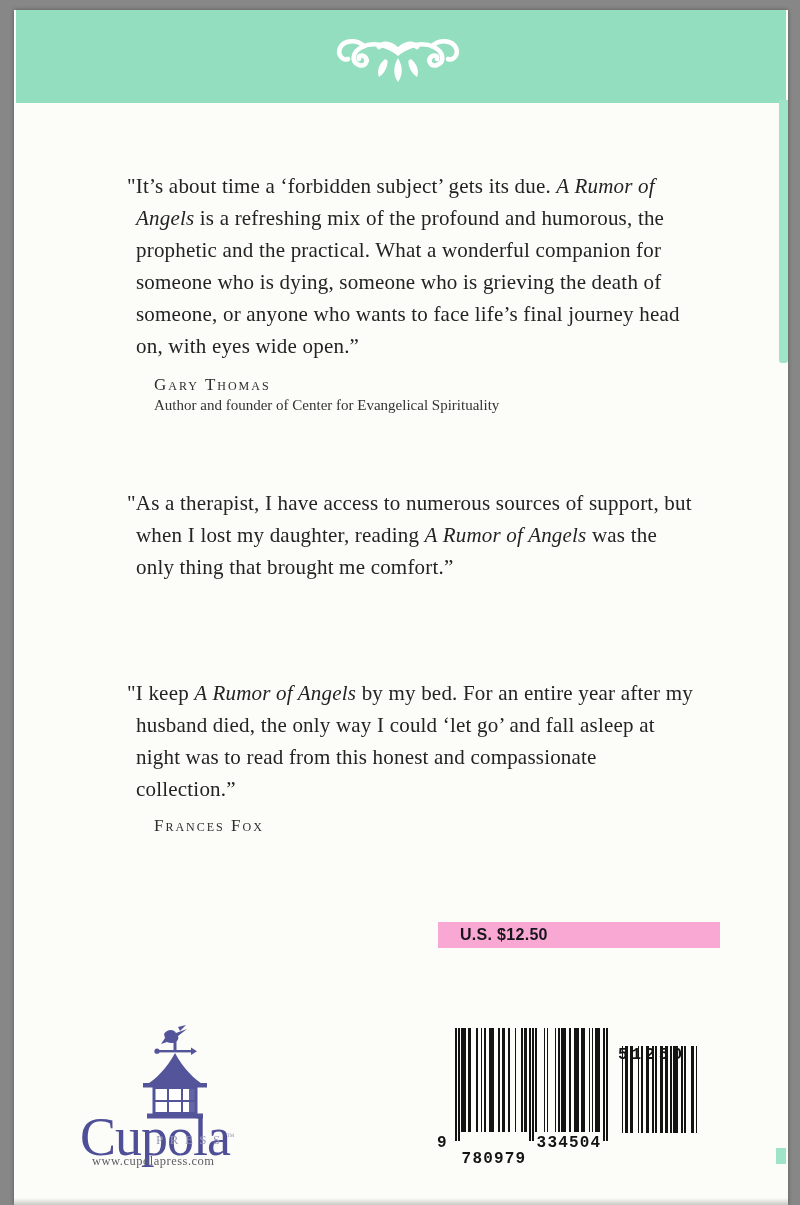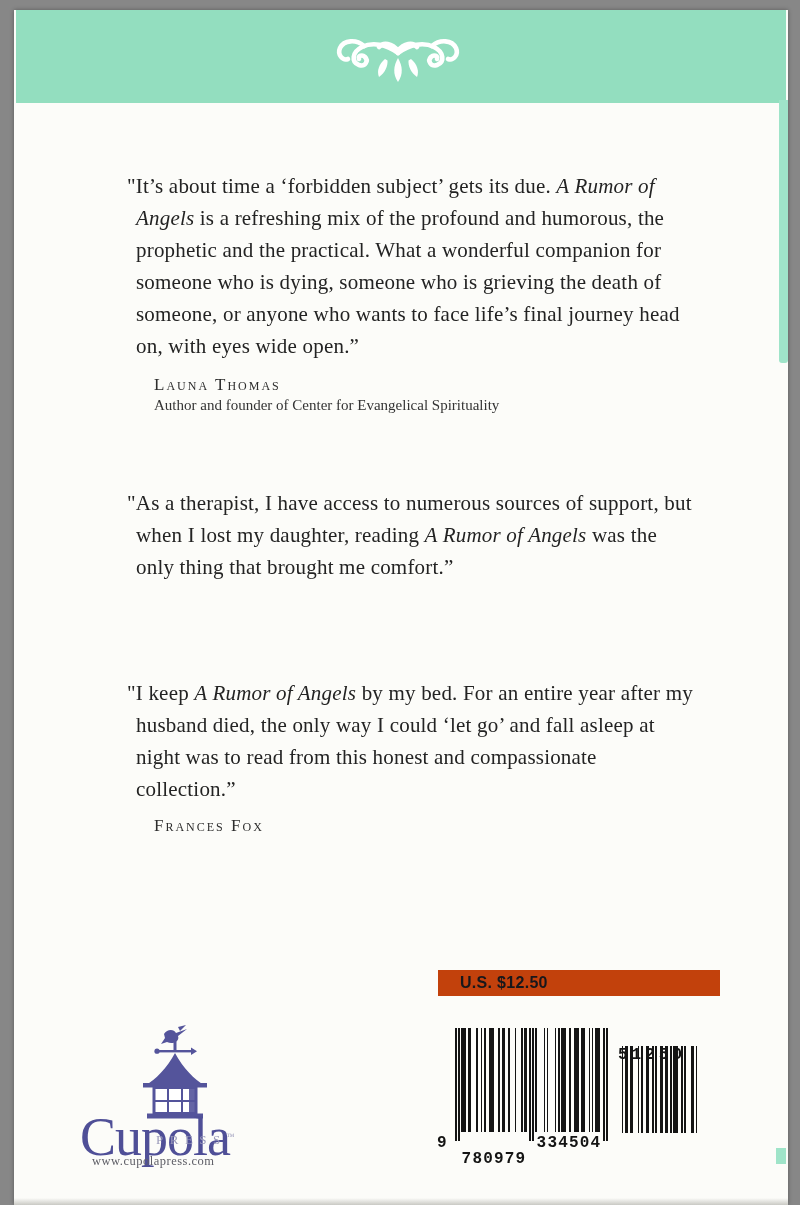--- a/index.html
+++ b/index.html
@@ -16,22 +16,22 @@
   .cover-edge{position:absolute;background:#9fe4c9;}
   
   .testimonial{position:absolute;left:113px;width:566px;color:#232323;}
   .quote{font-size:21px;line-height:32px;padding-left:9px;text-indent:-9px;
     letter-spacing:.2px;}
   .quote .it{font-style:italic;}
   .attr{margin-left:27px;margin-top:13px;}
   .attr-name{font-variant:small-caps;font-size:17px;letter-spacing:2px;color:#2d2d2d;}
   .attr-detail{font-size:15px;line-height:21px;color:#333;}
   
-  .price-band{position:absolute;left:424px;top:960px;width:282px;height:26px;
-    background:#c2410c;display:flex;align-items:center;}
+  .price-band{position:absolute;left:424px;top:912px;width:282px;height:26px;
+    background:#f9a8d4;display:flex;align-items:center;}
   .price-label{font-family:"Liberation Sans",sans-serif;font-weight:bold;
     font-size:16px;color:#17171b;padding-left:22px;letter-spacing:.3px;}
   .isbn-label{position:absolute;left:428px;top:996px;font-family:"Liberation Mono",monospace;
     font-size:19px;font-weight:bold;color:#111;letter-spacing:.5px;white-space:nowrap;}
   .barcode{position:absolute;display:flex;align-items:flex-start;}
   .barcode .mod{flex:none;width:1.62px;height:100%;}
   .barcode .bar{background:#141414;}
   .bc-digits{position:absolute;font-family:"Liberation Mono",monospace;
     font-size:16px;font-weight:bold;color:#141414;white-space:nowrap;}
   
@@ -63,21 +63,21 @@
         <path d="M70,26 C65.5,34 64.5,42 70,50 C75.5,42 74.5,34 70,26 Z"></path>
         <path d="M57,27 C51,32 48.5,39 51,45 C57,41 60,34 59.5,28.5 Z"></path>
         <path d="M83,27 C89,32 91.5,39 89,45 C83,41 80,34 80.5,28.5 Z"></path>
       </g>
     </svg>
   </div>
 
   <div class="testimonial" style="top:160px;">
     <div class="quote"><span>"It’s about time a ‘forbidden subject’ gets its due. </span><span class="it">A Rumor of Angels</span><span> is a refreshing mix of the profound and humorous, the prophetic and the practical. What a wonderful companion for someone who is dying, someone who is grieving the death of someone, or anyone who wants to face life’s final journey head on, with eyes wide open.”</span></div>
     <div class="attr">
-      <div class="attr-name">Launa Thomas</div>
+      <div class="attr-name">Gary Thomas</div>
       <div class="attr-detail">Author and founder of Center for Evangelical Spirituality</div>
     </div>
   </div>
 
   <div class="testimonial" style="top:477px;">
     <div class="quote"><span>"As a therapist, I have access to numerous sources of support, but when I lost my daughter, reading </span><span class="it">A Rumor of Angels</span><span> was the only thing that brought me comfort.”</span></div>
   </div>
 
   <div class="testimonial" style="top:667px;">
     <div class="quote"><span>"I keep </span><span class="it">A Rumor of Angels</span><span> by my bed. For an entire year after my husband died, the only way I could ‘let go’ and fall asleep at night was to read from this honest and compassionate collection.”</span></div>

